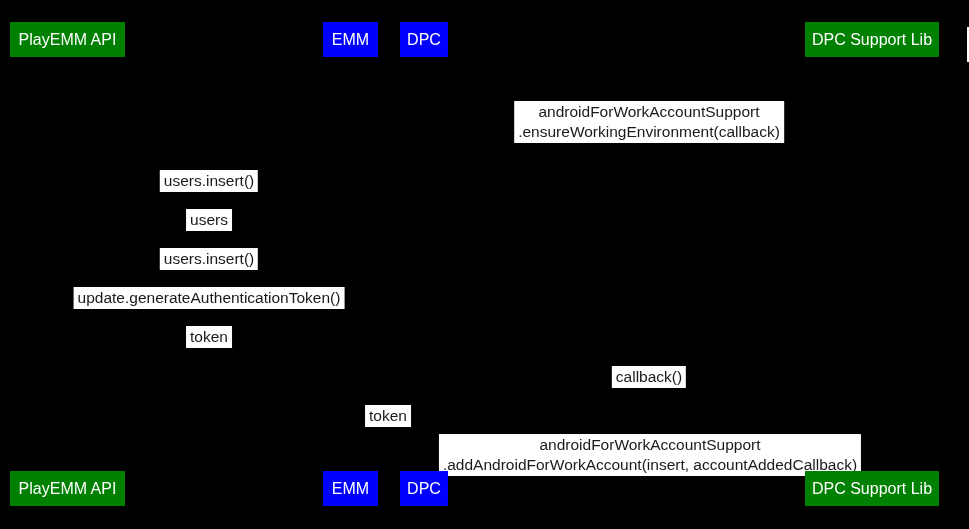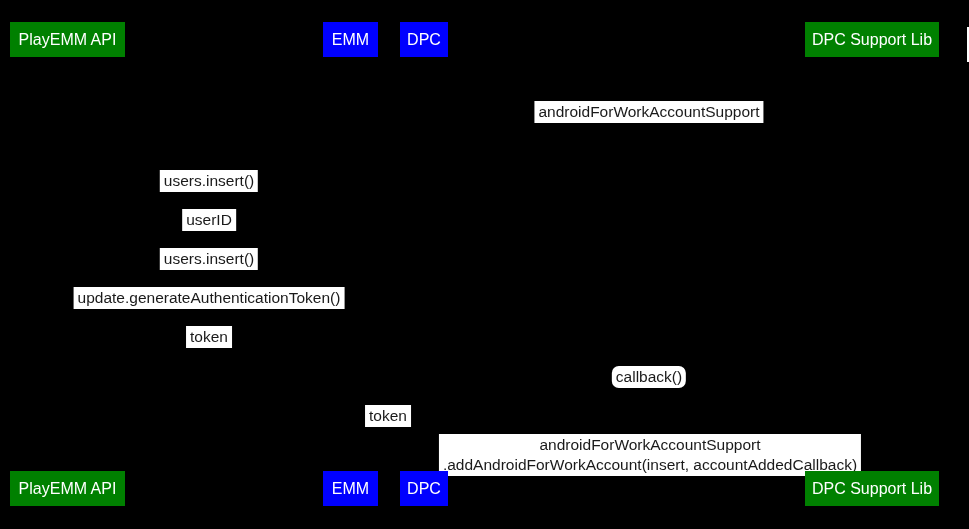--- a/index.html
+++ b/index.html
@@ -50,37 +50,38 @@
 <div class="stage">
   <div id="participants-top">
       <div class="pbox" style="left: 10px; top: 22px; width: 115px; height: 35px; background: rgb(0, 128, 0);">PlayEMM API</div>
       <div class="pbox" style="left: 323px; top: 22px; width: 55px; height: 35px; background: rgb(0, 0, 255);">EMM</div>
       <div class="pbox" style="left: 400px; top: 22px; width: 48px; height: 35px; background: rgb(0, 0, 255);">DPC</div>
       <div class="pbox" style="left: 805px; top: 22px; width: 134px; height: 35px; background: rgb(0, 128, 0);">DPC Support Lib</div>
     </div>
   <div id="message-layer">
       <div class="msg" style="left: 649px; top: 63px;">
         <div>androidForWorkAccountSupport</div>
+        <div>.ensureWorkingEnvironment(callback)</div>
       </div>
       <div class="msg" style="left: 209px; top: 132px;">
         <div>users.insert()</div>
       </div>
       <div class="msg" style="left: 209px; top: 171px;">
-        <div>userID</div>
+        <div>users</div>
       </div>
       <div class="msg" style="left: 209px; top: 210px;">
         <div>users.insert()</div>
       </div>
       <div class="msg" style="left: 209px; top: 249px;">
         <div>update.generateAuthenticationToken()</div>
       </div>
       <div class="msg" style="left: 209px; top: 288px;">
         <div>token</div>
       </div>
-      <div class="msg" style="left: 649px; top: 328px; border-radius: 7px;">
+      <div class="msg" style="left: 649px; top: 328px;">
         <div>callback()</div>
       </div>
       <div class="msg" style="left: 388px; top: 367px;">
         <div>token</div>
       </div>
       <div class="msg" style="left: 650px; top: 396px;">
         <div>androidForWorkAccountSupport</div>
         <div>.addAndroidForWorkAccount(insert, accountAddedCallback)</div>
       </div>
     </div>

